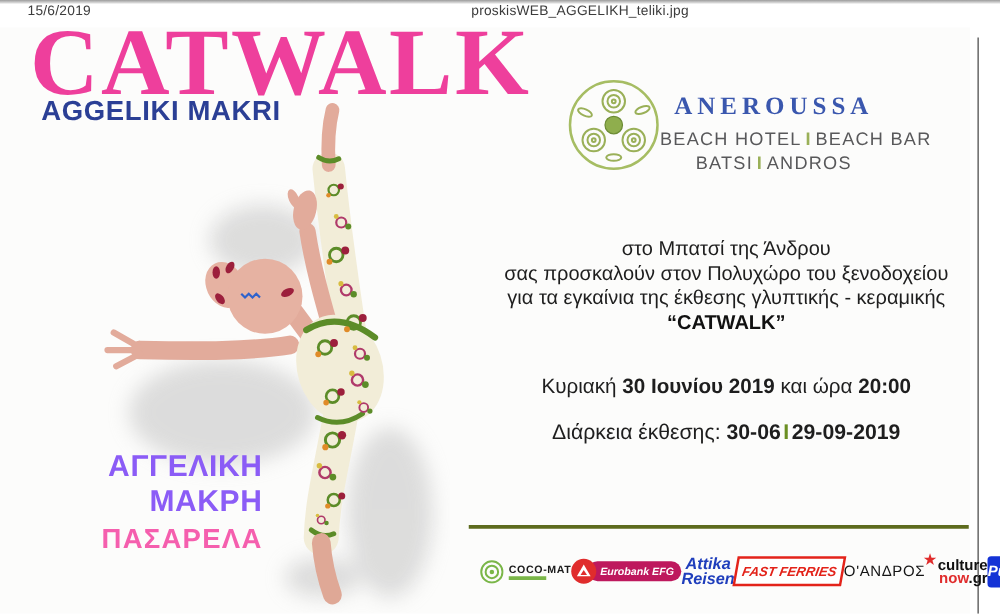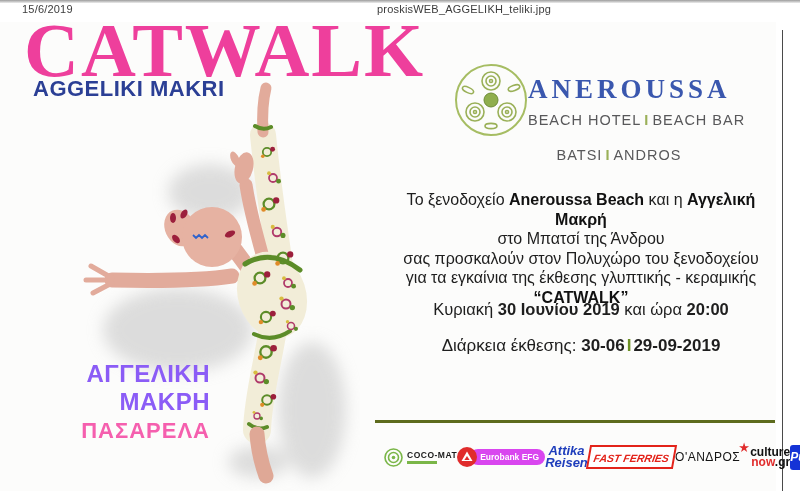--- a/index.html
+++ b/index.html
@@ -19,24 +19,24 @@
   
   .catwalk{left:24px;top:12px;font-family:"Liberation Serif", serif;
     font-weight:bold;font-size:76px;line-height:1;letter-spacing:2px;
     color:#ee3f9c;z-index:5;}
   .aggeliki{left:33px;top:76px;font-size:22px;font-weight:bold;
     letter-spacing:0.5px;color:#2b3f95;z-index:5;}
 
   
   .emblem{left:453px;top:62px;width:76px;height:76px;}
   .hotel-text{left:528px;top:74px;width:182px;text-align:center;}
-  .hotel-name{font-family:"Liberation Serif", serif;font-size:27px;
+  .hotel-name{font-family:"Liberation Serif", serif;font-size:20px;
     font-weight:bold;letter-spacing:4px;color:#3a57ae;white-space:nowrap;}
   .hotel-sub{font-size:14.5px;color:#58585a;letter-spacing:1px;margin-top:7px;white-space:nowrap;}
-  .hotel-loc{font-size:14.5px;color:#58585a;letter-spacing:1px;margin-top:19px;white-space:nowrap;}
+  .hotel-loc{font-size:14.5px;color:#58585a;letter-spacing:1px;margin-top:3px;white-space:nowrap;}
   .green-sep{color:#9ab058;font-weight:bold;padding:0 3px;}
 
   
   .invite{left:390px;top:190px;width:382px;text-align:center;
     font-size:16px;line-height:19.5px;color:#1e1e1e;}
   .invite b{font-weight:bold;color:#111;}
   .event-line{left:390px;top:300px;width:382px;text-align:center;
     font-size:16.5px;color:#1e1e1e;}
   .duration-line{left:390px;top:336px;width:382px;text-align:center;
     font-size:17px;color:#1e1e1e;}
@@ -51,22 +51,22 @@
   .rule{left:375px;top:420px;width:400px;height:3px;background:#5d6b1d;}
   .sponsors{left:384px;top:436px;width:392px;height:42px;display:flex;
     align-items:center;justify-content:space-between;}
   .sp{display:flex;align-items:center;}
   .cocomat-text{margin-left:4px;}
   .cocomat-label{font-size:8.5px;font-weight:bold;letter-spacing:0.5px;color:#1a1a1a;white-space:nowrap;}
   .cocomat-tag{width:30px;height:3px;background:#7ab648;margin-top:1px;}
   .eb-badge{width:20px;height:20px;border-radius:50%;background:#e02c2c;
     position:relative;z-index:2;flex:none;}
   .eb-badge svg{display:block;}
-  .eb-pill{margin-left:-7px;background:#d946ef;color:#fff;font-size:8.5px;
-    font-weight:bold;padding:3px 6px 3px 10px;border-radius:8px;white-space:nowrap;}
+  .eb-pill{margin-left:-7px;background:#be185d;color:#fff;font-size:8.5px;
+    font-weight:bold;padding:3px 6px 3px 10px;border-radius:8px;white-space:nowrap;font-style:italic;}
   .attika{color:#1f3ebc;font-weight:bold;font-style:italic;font-size:13px;
     line-height:12px;text-align:center;}
   .fast{border:2px solid #e3231a;transform:skewX(-10deg);padding:1px 4px;background:#fff;}
   .fast span{display:inline-block;color:#e3231a;font-weight:800;
     font-style:italic;font-size:10.5px;white-space:nowrap;}
   .andros{font-size:12px;color:#141414;letter-spacing:0.5px;font-weight:500;white-space:nowrap;}
   .cnow{position:relative;text-align:right;line-height:10px;padding-left:10px;}
   .cnow-star{position:absolute;left:-2px;top:-4px;color:#e02c2c;font-size:13px;}
   .cnow-l1{font-size:12px;font-weight:900;color:#111;}
   .cnow-l2{font-size:12px;font-weight:900;}
@@ -176,21 +176,20 @@
   </g>
   <circle cx="38" cy="38" r="7" fill="#8fae4d" stroke="#6d8c36" stroke-width="1"></circle>
 </svg>
 <div class="abs hotel-text">
   <div class="hotel-name">ANEROUSSA</div>
   <div class="hotel-sub"><span>BEACH HOTEL</span><span class="green-sep">Ι</span><span>BEACH BAR</span></div>
   <div class="hotel-loc"><span>BATSI</span><span class="green-sep">Ι</span><span>ANDROS</span></div>
 </div>
 
 <div class="abs invite">
-  <div><span>Το ξενοδοχείο </span><b>Aneroussa Beach</b><span> και η </span><b>Αγγελική Μακρή</b></div>
   <div>στο Μπατσί της Άνδρου</div>
   <div>σας προσκαλούν στον Πολυχώρο του ξενοδοχείου</div>
   <div>για τα εγκαίνια της έκθεσης γλυπτικής - κεραμικής</div>
   <div><b>“CATWALK”</b></div>
 </div>
 
 <div class="abs event-line"><span>Κυριακή </span><b>30 Ιουνίου 2019</b><span> και ώρα </span><b>20:00</b></div>
 
 <div class="abs duration-line"><span>Διάρκεια έκθεσης: </span><b>30-06</b><b class="dur-sep">Ι</b><b>29-09-2019</b></div>
 

